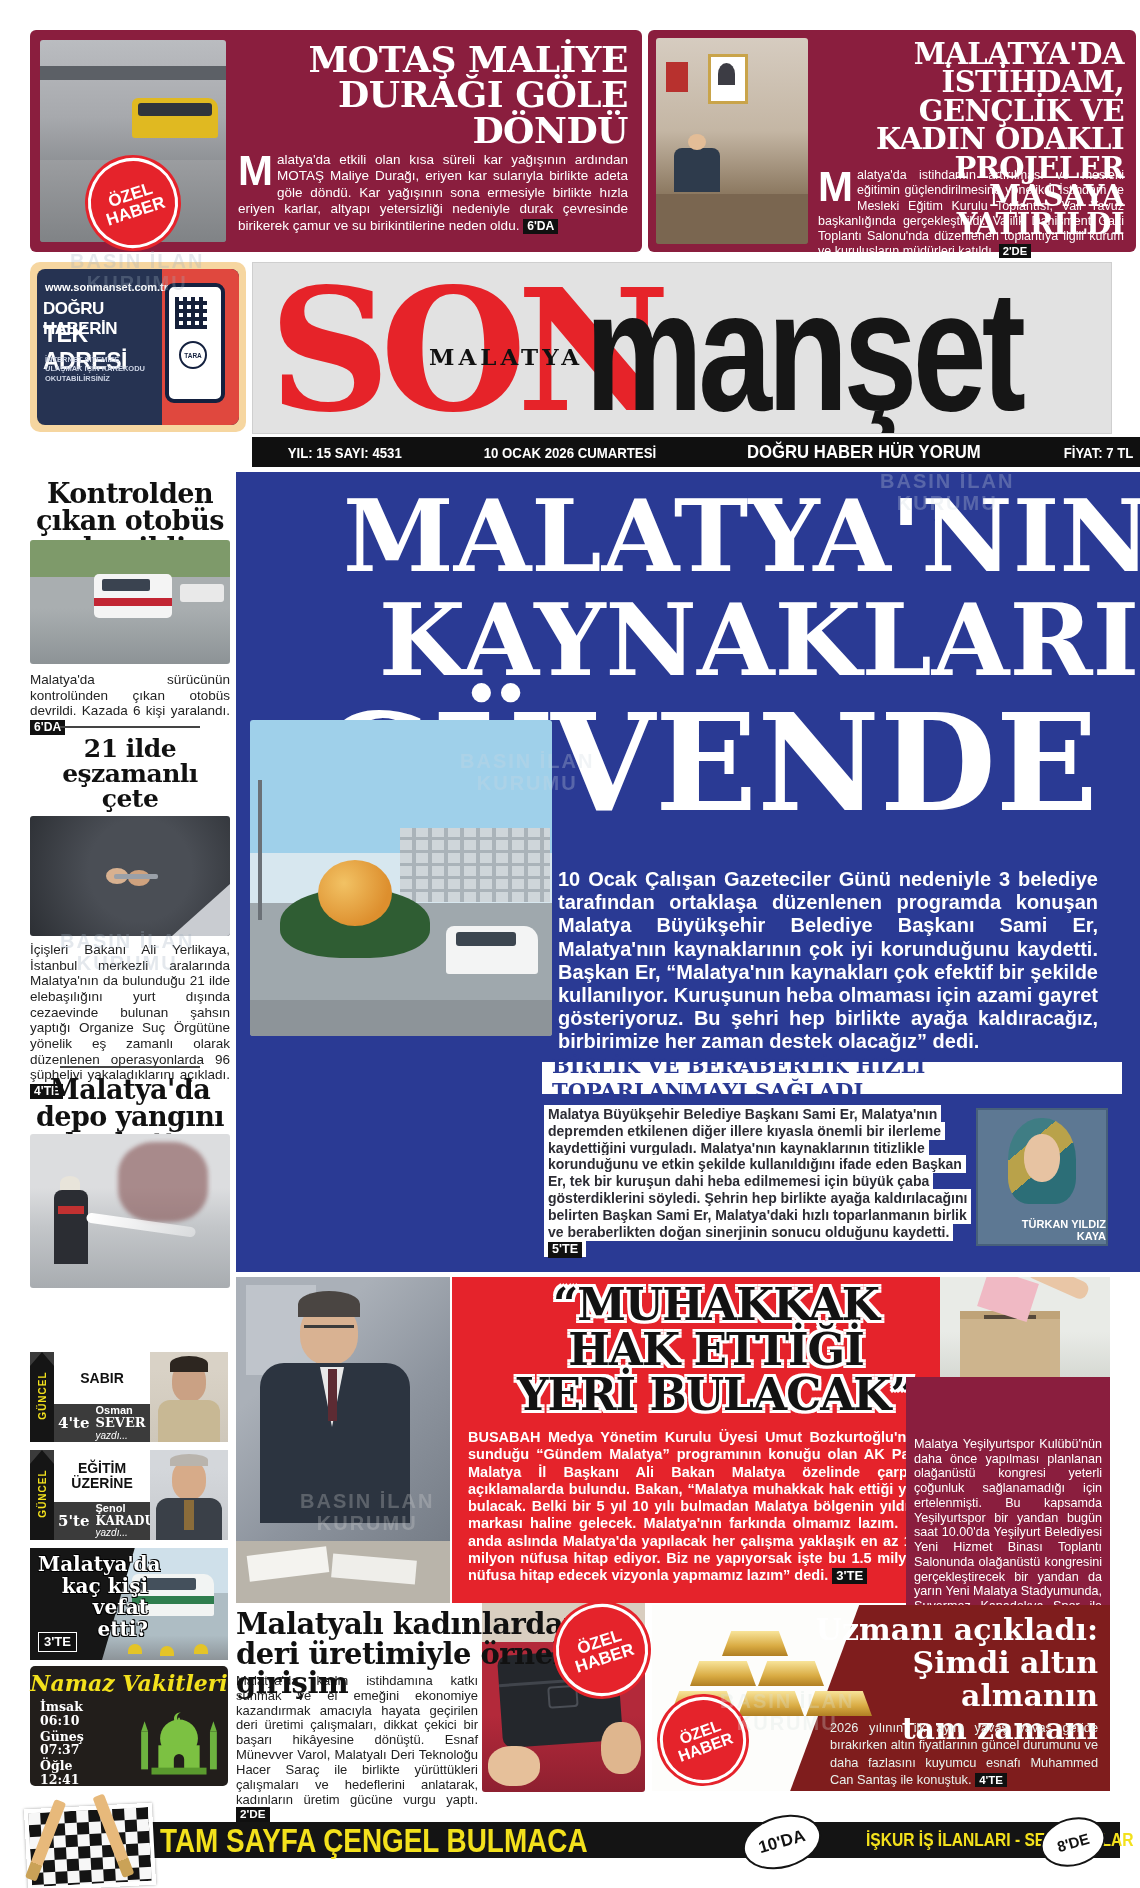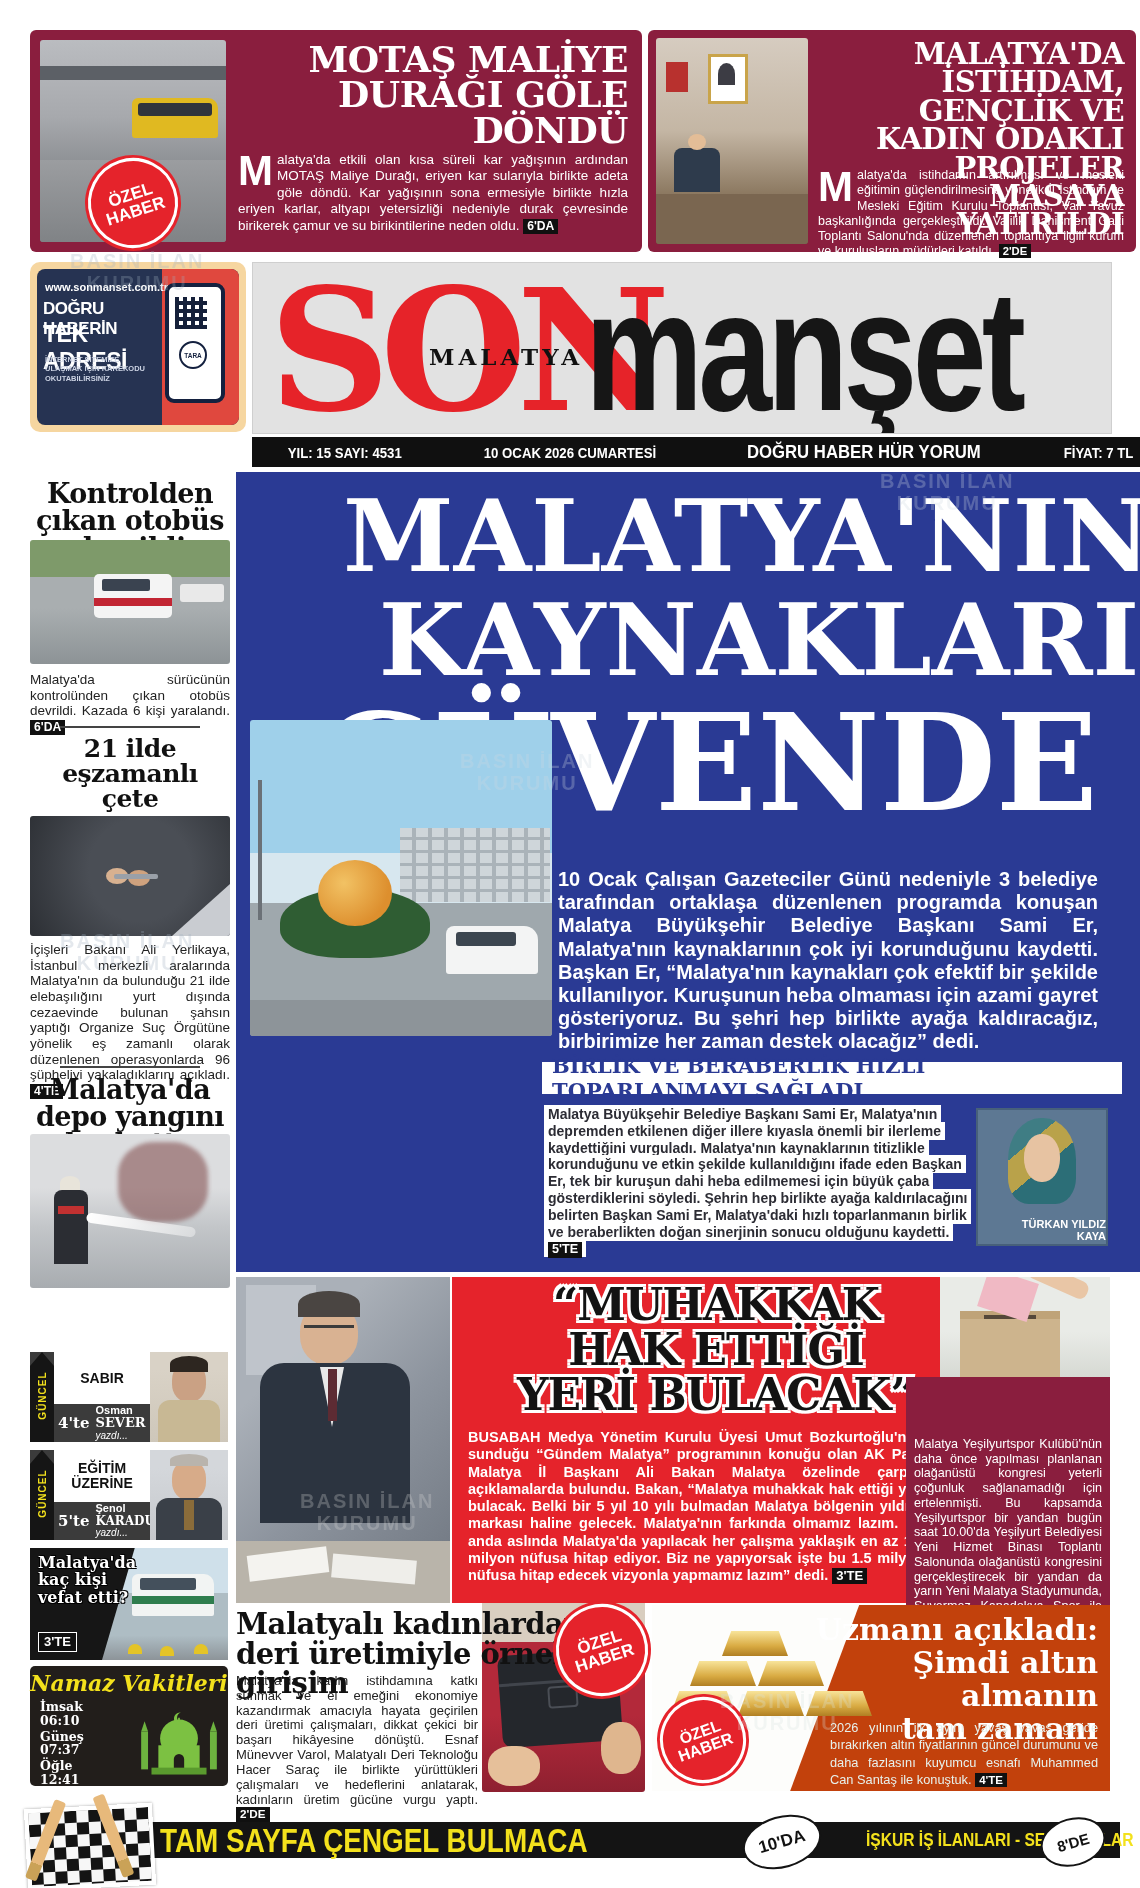--- a/index.html
+++ b/index.html
@@ -55,21 +55,21 @@
       box-decoration-break:clone;font-weight:bold;}
   
   .redbox{position:absolute;background:#e5232b;z-index:2;}
   .redh{text-align:center;color:#131313;font-family:"DejaVu Serif",serif;font-weight:bold;
         line-height:1.02;letter-spacing:-1px;
         text-shadow:-3px -3px 0 #fff,3px -3px 0 #fff,-3px 3px 0 #fff,3px 3px 0 #fff,
                     0 -3px 0 #fff,0 3px 0 #fff,-3px 0 0 #fff,3px 0 0 #fff;}
   .redb{position:absolute;color:#fff;font-weight:bold;font-size:14.5px;line-height:1.19;text-align:justify;}
   
   .mysbox{position:absolute;background:#8a1e3e;color:#fff;z-index:2;}
-  .goldbox{position:absolute;background:#c2410c;z-index:2;overflow:hidden;}
+  .goldbox{position:absolute;background:#7f1d1d;z-index:2;overflow:hidden;}
   .goldwedge{position:absolute;left:0;top:0;width:58%;height:100%;background:#fdfdfb;
              clip-path:polygon(0 0,78% 0,52% 100%,0 100%);}
   .goldbar{position:absolute;width:66px;height:25px;
            background:linear-gradient(180deg,#f8e49a,#d9ab43 60%,#b07f23);
            clip-path:polygon(14% 0,86% 0,100% 100%,0 100%);box-shadow:0 2px 2px rgba(0,0,0,.25);}
   
   .card{position:absolute;left:30px;width:198px;height:90px;background:#3b3b3b;overflow:hidden;}
   .card .tag{position:absolute;left:0;top:0;width:24px;height:100%;background:#151515;
              clip-path:polygon(0 14px,50% 0,100% 14px,100% 100%,0 100%);}
   .card .tagtxt{position:absolute;left:-18px;top:38px;color:#f3e11c;font-weight:bold;font-size:10px;
@@ -87,22 +87,22 @@
   .fbadge{position:absolute;background:#fff;border-radius:50%;display:flex;align-items:center;
           justify-content:center;color:#111;font-weight:bold;transform:rotate(-16deg);
           border:2px solid #141414;z-index:4;}
   .namaz{position:absolute;background:#221e1b;border-radius:5px;color:#fff;z-index:2;}
   .namaz .title{position:absolute;top:4px;width:100%;text-align:center;color:#f3e11c;
           font-family:"DejaVu Serif",serif;font-weight:bold;font-style:italic;font-size:22px;}
   .prow{display:flex;width:108px;justify-content:space-between;font-weight:bold;
         font-size:12.5px;line-height:1.1;font-family:"DejaVu Serif",serif;flex-direction:column;}
   .teaser{position:absolute;left:30px;width:198px;height:112px;background:#161616;overflow:hidden;z-index:2;}
   .teaser .t{position:absolute;left:8px;top:6px;width:110px;color:#fff;font-weight:bold;
-        font-size:16px;line-height:1.08;font-family:"DejaVu Serif",serif;
-        text-shadow:1px 1px 0 #000,-1px 1px 0 #000,1px -1px 0 #000;}
+        font-size:20px;line-height:1.08;font-family:"DejaVu Serif",serif;
+        text-shadow:1px 1px 0 #000,-1px 1px 0 #000,1px -1px 0 #000;text-align:right;}
   .qr{background:
       repeating-linear-gradient(0deg,#15203a 0 4px,transparent 4px 8px),
       repeating-linear-gradient(90deg,#15203a 0 4px,#fff 4px 8px);}
   .checker{background:repeating-conic-gradient(#141414 0% 25%,#f7f7f7 0% 50%);background-size:24px 24px;}
 </style>
 </head>
 <body>
 
 <div class="page">
 

